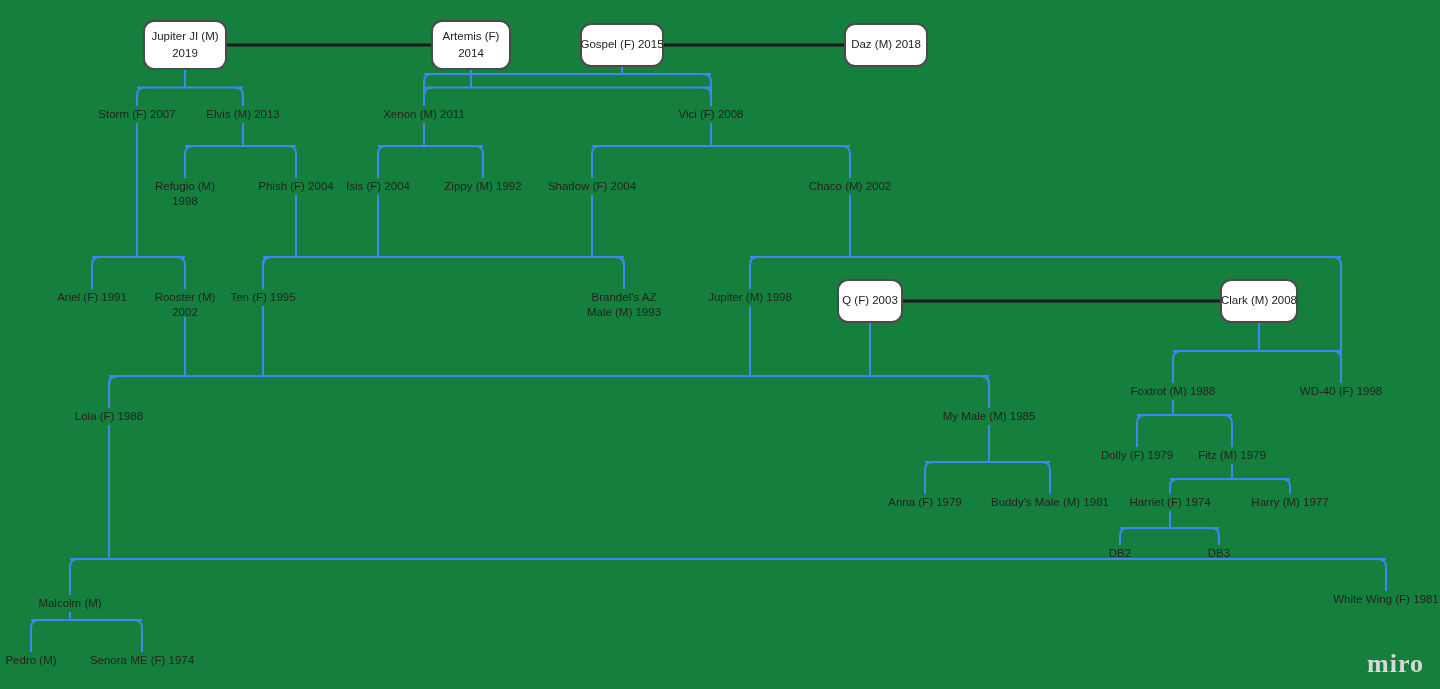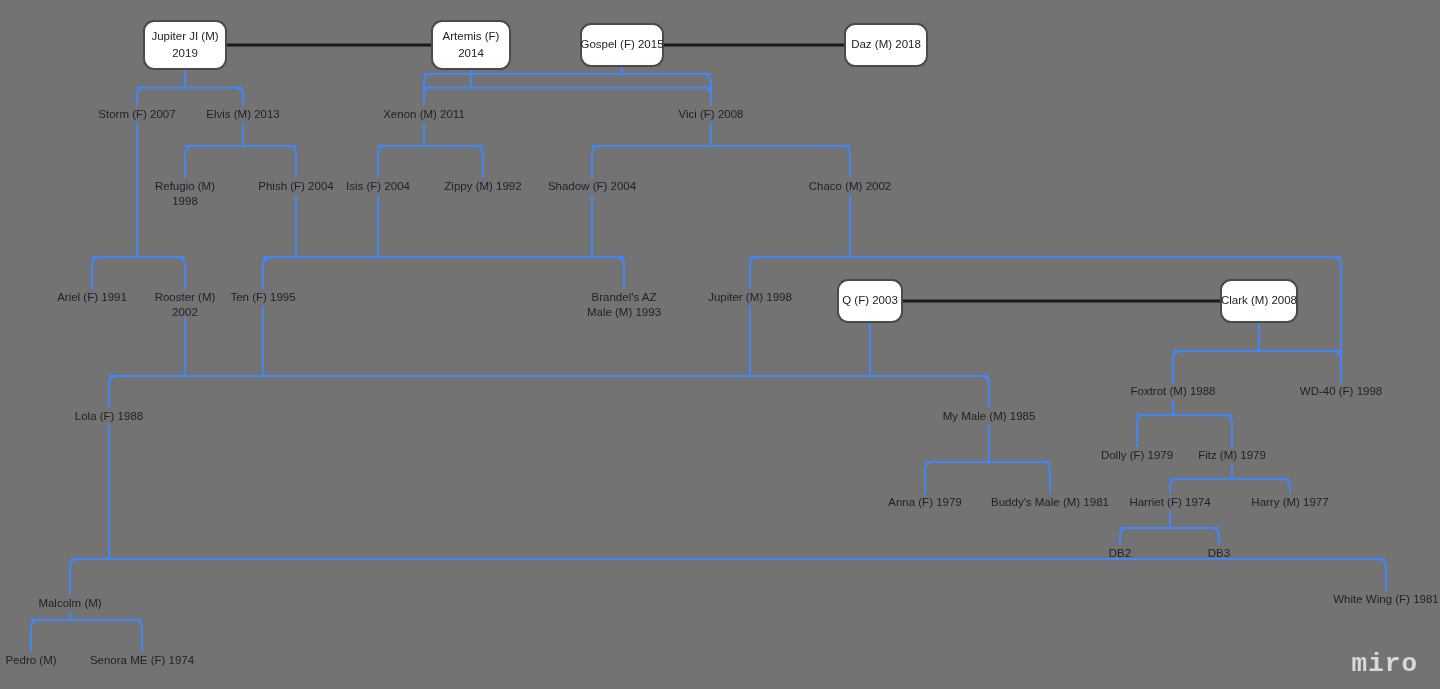--- a/index.html
+++ b/index.html
@@ -7,21 +7,21 @@
     padding: 0;
     background: #ffffff;
   }
   body {
     font-family: "Liberation Sans", sans-serif;
   }
   #canvas {
     position: relative;
     width: 1440px;
     height: 689px;
-    background: #737373;
+    background: #15803d;
     overflow: hidden;
   }
   #tree-svg {
     position: absolute;
     left: 0;
     top: 0;
     width: 1440px;
     height: 689px;
   }
   .edge {
@@ -51,23 +51,23 @@
     dominant-baseline: middle;
   }
   .plain-label {
     font-family: "Liberation Sans", sans-serif;
     font-size: 11.5px;
     fill: #222222;
     text-anchor: middle;
   }
   .watermark {
     position: absolute;
-    right: 22px;
+    right: 16px;
     bottom: 10px;
-    font-family: Liberation Mono, monospace;
+    font-family: Liberation Serif, serif;
     font-size: 26px;
     font-weight: bold;
     color: #d9d9d9;
     letter-spacing: 1px;
     user-select: none;
   }
 </style>
 </head>
 <body>
 

